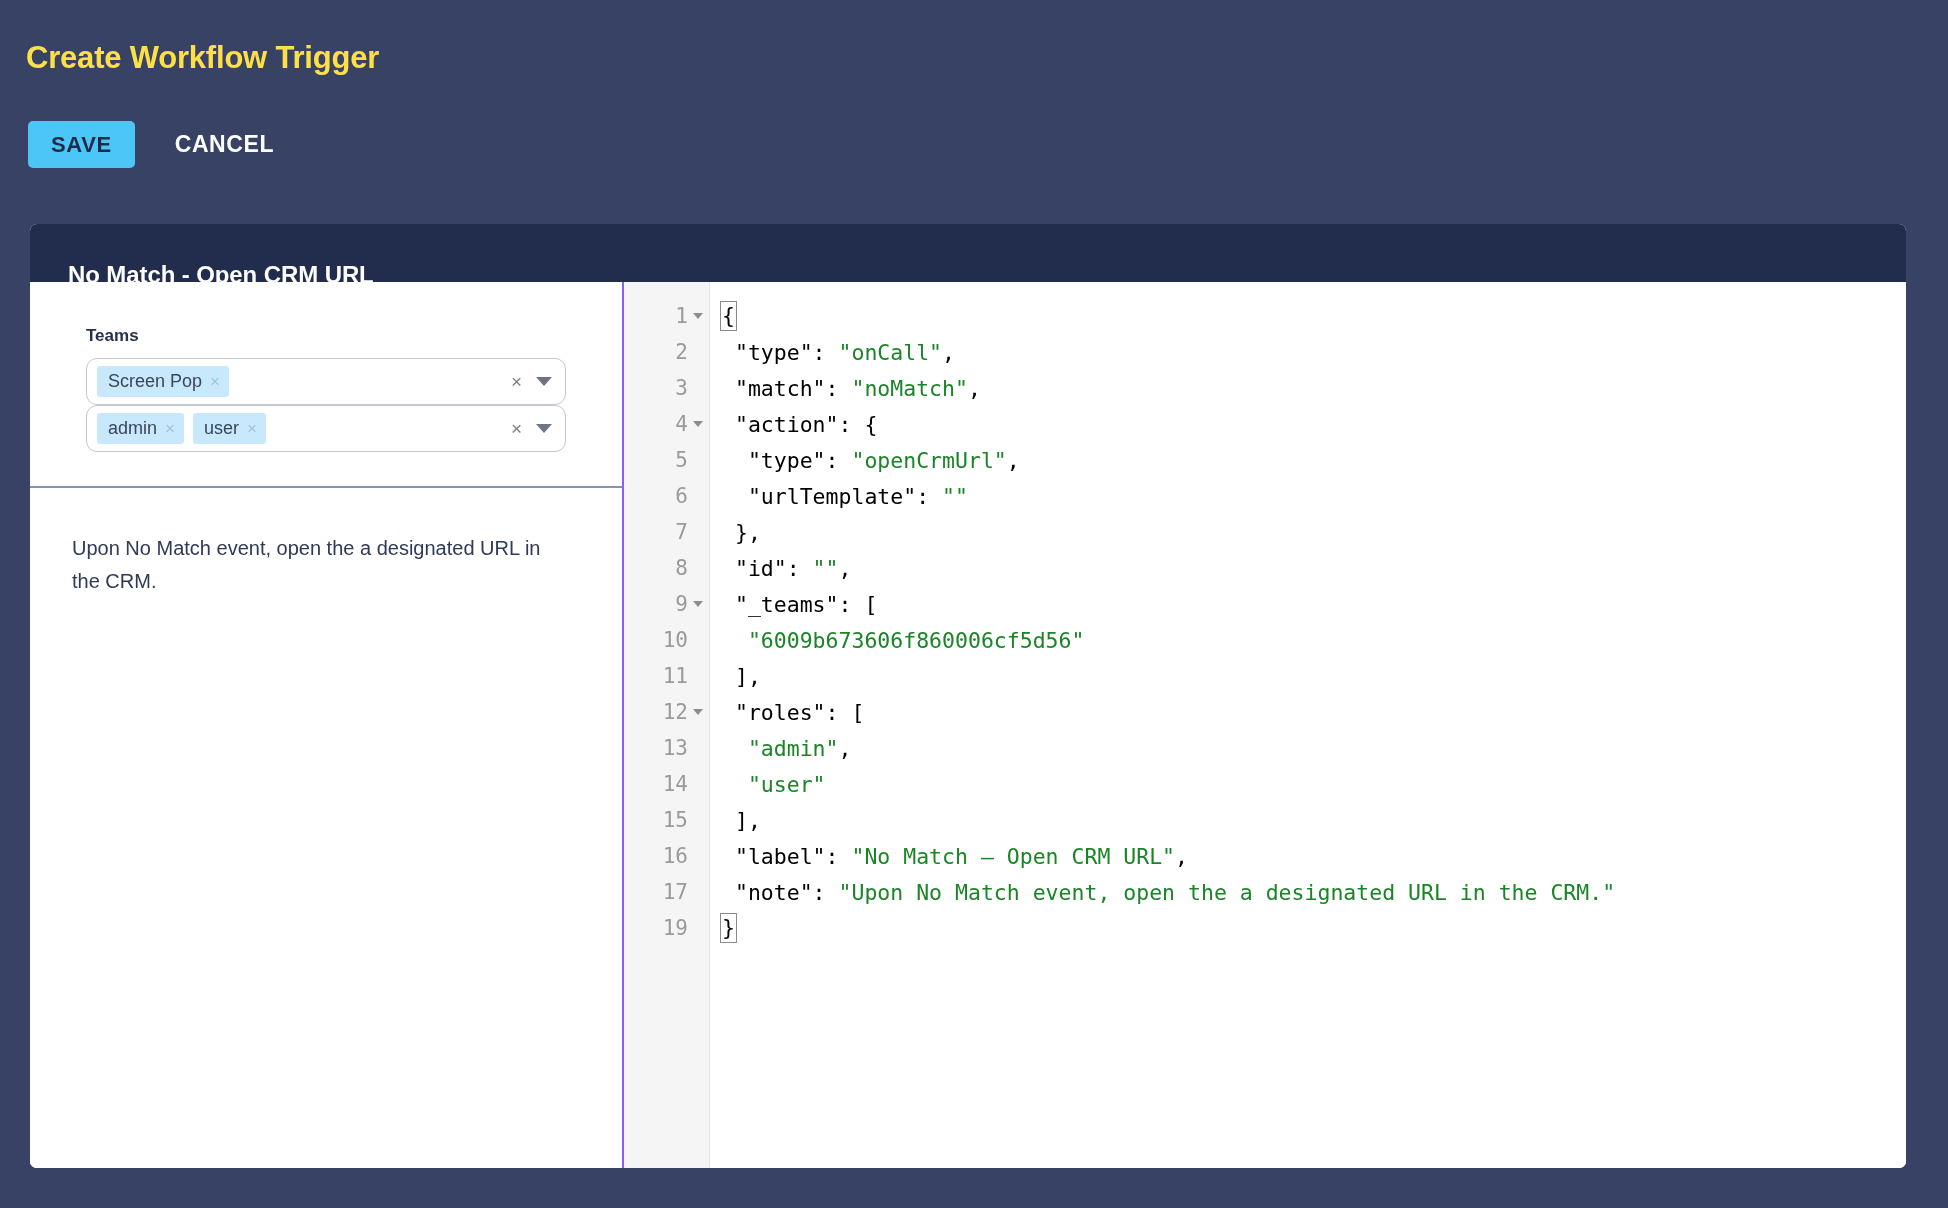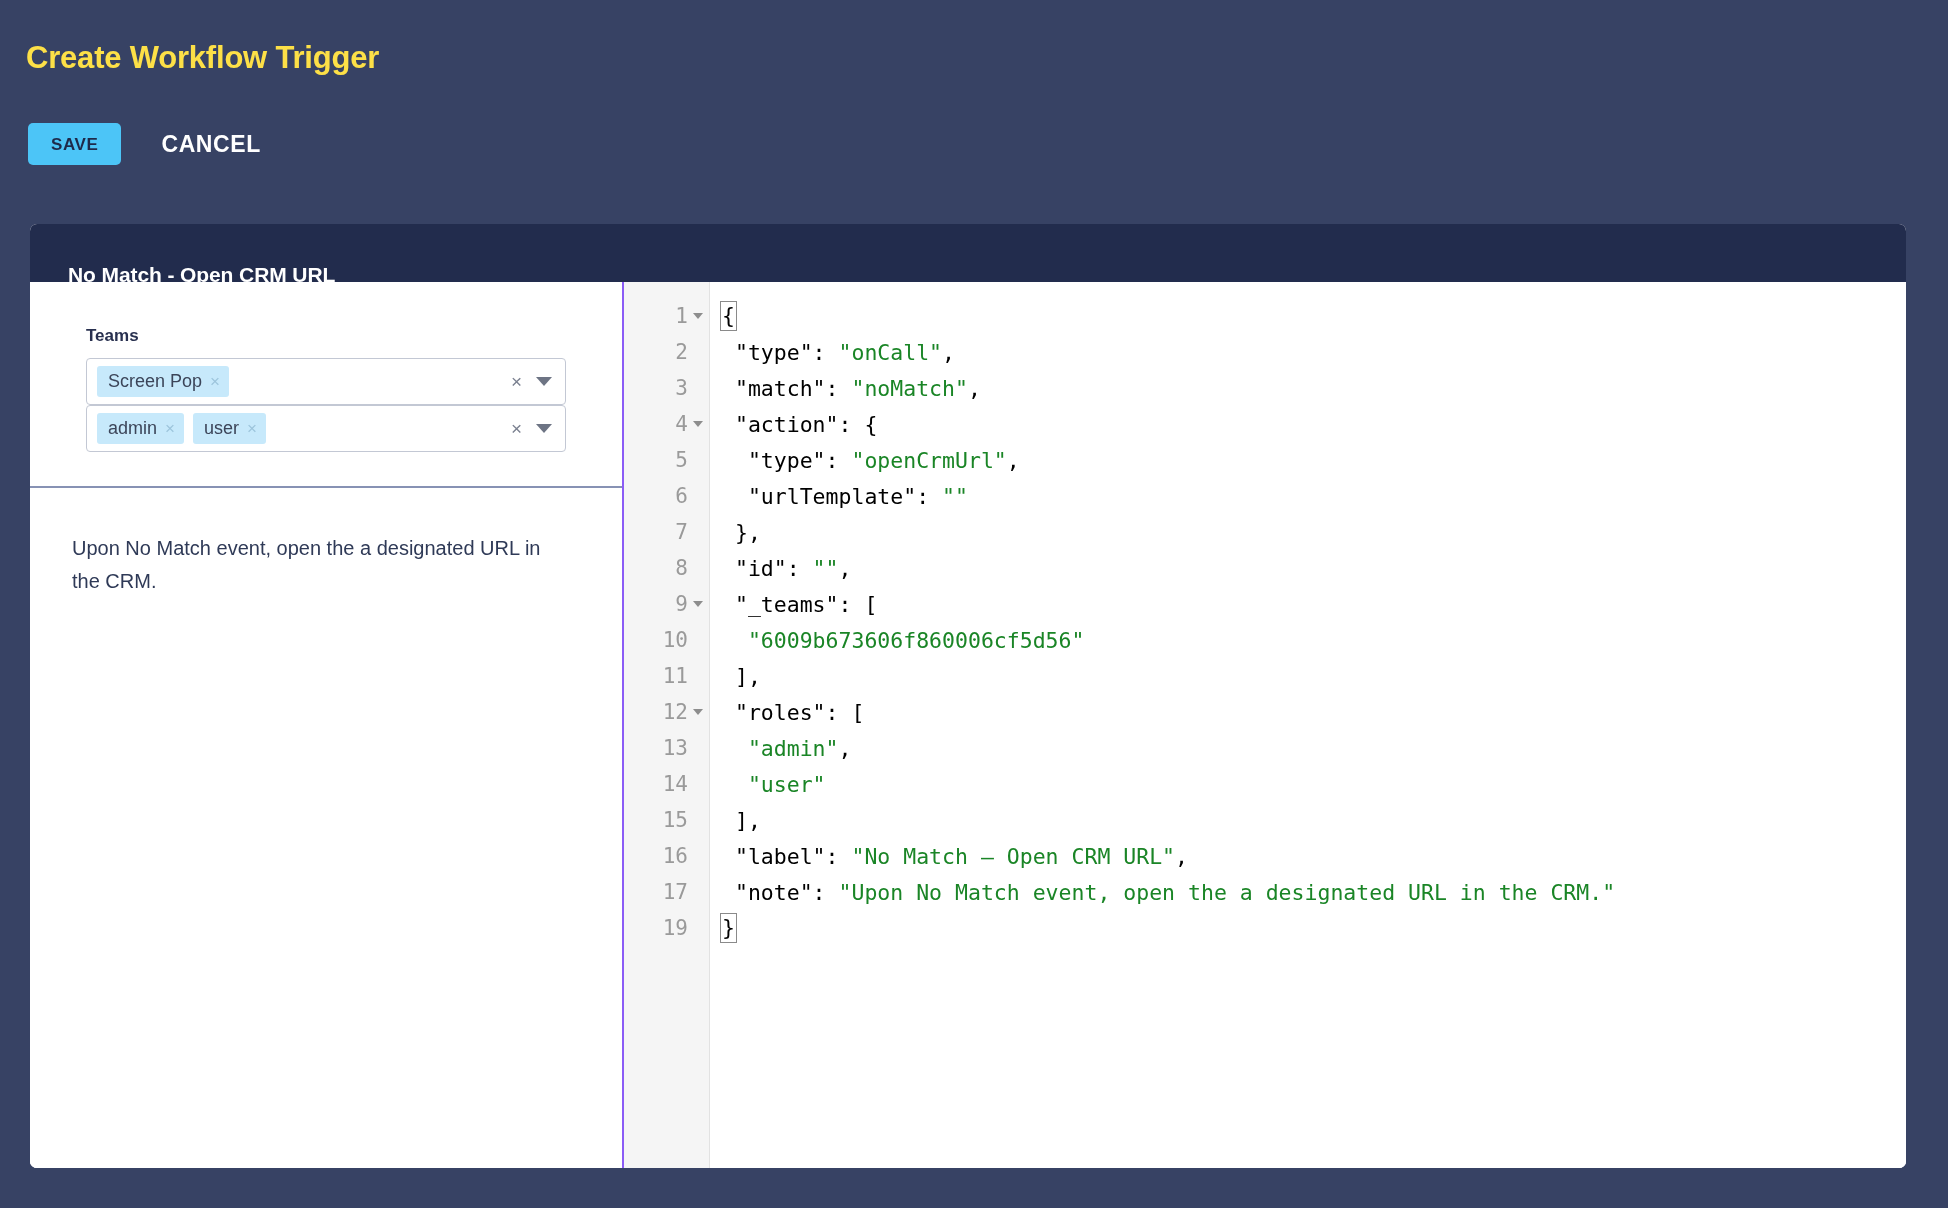--- a/index.html
+++ b/index.html
@@ -30,21 +30,21 @@
     display: flex;
     align-items: center;
     gap: 22px;
   }
   .btn-save {
     background: #4cc5f7;
     color: #1e2a4a;
     border: none;
     border-radius: 5px;
     font-family: "Liberation Sans", sans-serif;
-    font-size: 17px;
+    font-size: 22px;
     font-weight: bold;
     letter-spacing: 0.6px;
     padding: 13px 23px 12px 23px;
     cursor: pointer;
     line-height: 1;
   }
   .btn-cancel {
     background: transparent;
     color: #ffffff;
     border: none;
@@ -74,21 +74,21 @@
   .card-header {
     background: #222c4d;
     height: 58px;
     flex: 0 0 58px;
     display: flex;
     align-items: center;
     padding-left: 38px;
   }
   .card-header-title {
     color: #ffffff;
-    font-size: 21px;
+    font-size: 24px;
     font-weight: bold;
     letter-spacing: -0.1px;
     margin-top: 44px;
   }
 
   .card-body {
     flex: 1 1 auto;
     display: flex;
     min-height: 0;
     background: #ffffff;
@@ -110,21 +110,21 @@
   .field-label {
     font-size: 17px;
     font-weight: bold;
     color: #28304f;
     margin-bottom: 12px;
   }
   .field-label.second { margin-top: 28px; }
 
   .multiselect {
     border: 1px solid #c3c8d4;
-    border-radius: 4px;
+    border-radius: 11px;
     height: 47px;
     display: flex;
     align-items: center;
     padding: 0 8px 0 10px;
     background: #ffffff;
     cursor: pointer;
     justify-content: center;
   }
   .chips {
     flex: 1 1 auto;

